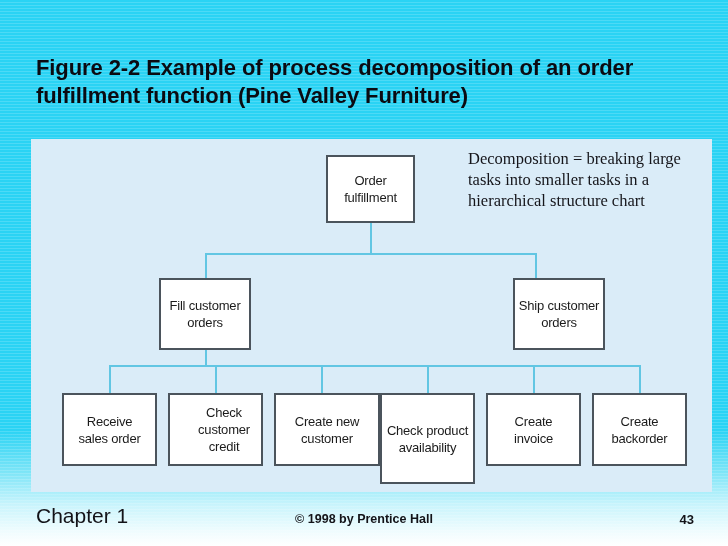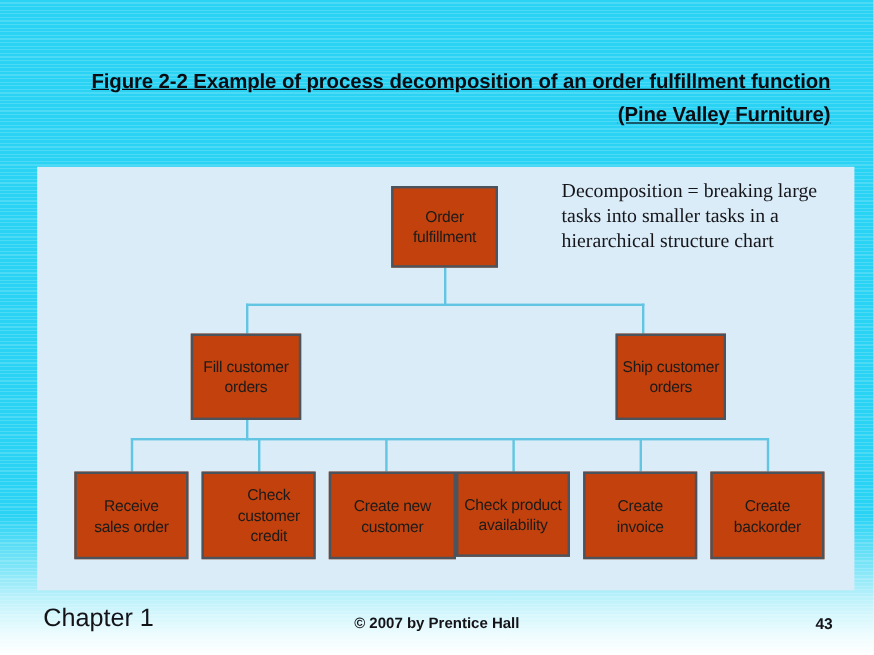--- a/index.html
+++ b/index.html
@@ -40,27 +40,26 @@
         rgba(255,255,255,0.16) 3px);
     pointer-events: none;
   }
 
   
   #title {
     position: absolute;
     left: 36px;
     top: 54px;
     width: 656px;
-    text-align: right;
-    font-size: 17px;
+    text-align: left;
+    font-size: 22px;
     font-weight: bold;
     line-height: 28px;
     color: #0b0b12;
     letter-spacing: -0.1px;
-    text-decoration: underline;
   }
 
   
   #panel {
     position: absolute;
     left: 31px;
     top: 139px;
     width: 681px;
     height: 353px;
     background: #daecf8;
@@ -70,21 +69,21 @@
   .line {
     position: absolute;
     background: #62c6e3;
   }
   .vline { width: 2px; }
   .hline { height: 2px; }
 
   
   .box {
     position: absolute;
-    background: #c2410c;
+    background: #ffffff;
     border: 2px solid #4b545c;
     box-sizing: border-box;
     display: flex;
     align-items: center;
     justify-content: center;
     text-align: center;
     color: #1b1b1b;
     font-size: 13px;
     line-height: 17px;
     letter-spacing: -0.2px;
@@ -197,21 +196,21 @@
       </div>
     </div>
 
     <div class="box" style="left:243px; top:254px; width:106px; height:73px;">
       <div>
         <span>Create new</span>
         <span>customer</span>
       </div>
     </div>
 
-    <div class="box" style="left:349px; top:254px; width:95px; height:71px;">
+    <div class="box" style="left:349px; top:254px; width:95px; height:91px;">
       <div>
         <span>Check product</span>
         <span>availability</span>
       </div>
     </div>
 
     <div class="box" style="left:455px; top:254px; width:95px; height:73px;">
       <div>
         <span>Create</span>
         <span>invoice</span>
@@ -223,16 +222,16 @@
         <span>Create</span>
         <span>backorder</span>
       </div>
     </div>
 
   </div>
 
   <div id="annotation">Decomposition = breaking large tasks into smaller tasks in a hierarchical structure chart</div>
 
   <div id="footer-chapter">Chapter 1</div>
-  <div id="footer-copyright">© 2007 by Prentice Hall</div>
+  <div id="footer-copyright">© 1998 by Prentice Hall</div>
   <div id="footer-page">43</div>
 
 </div>
 
 </body></html>

